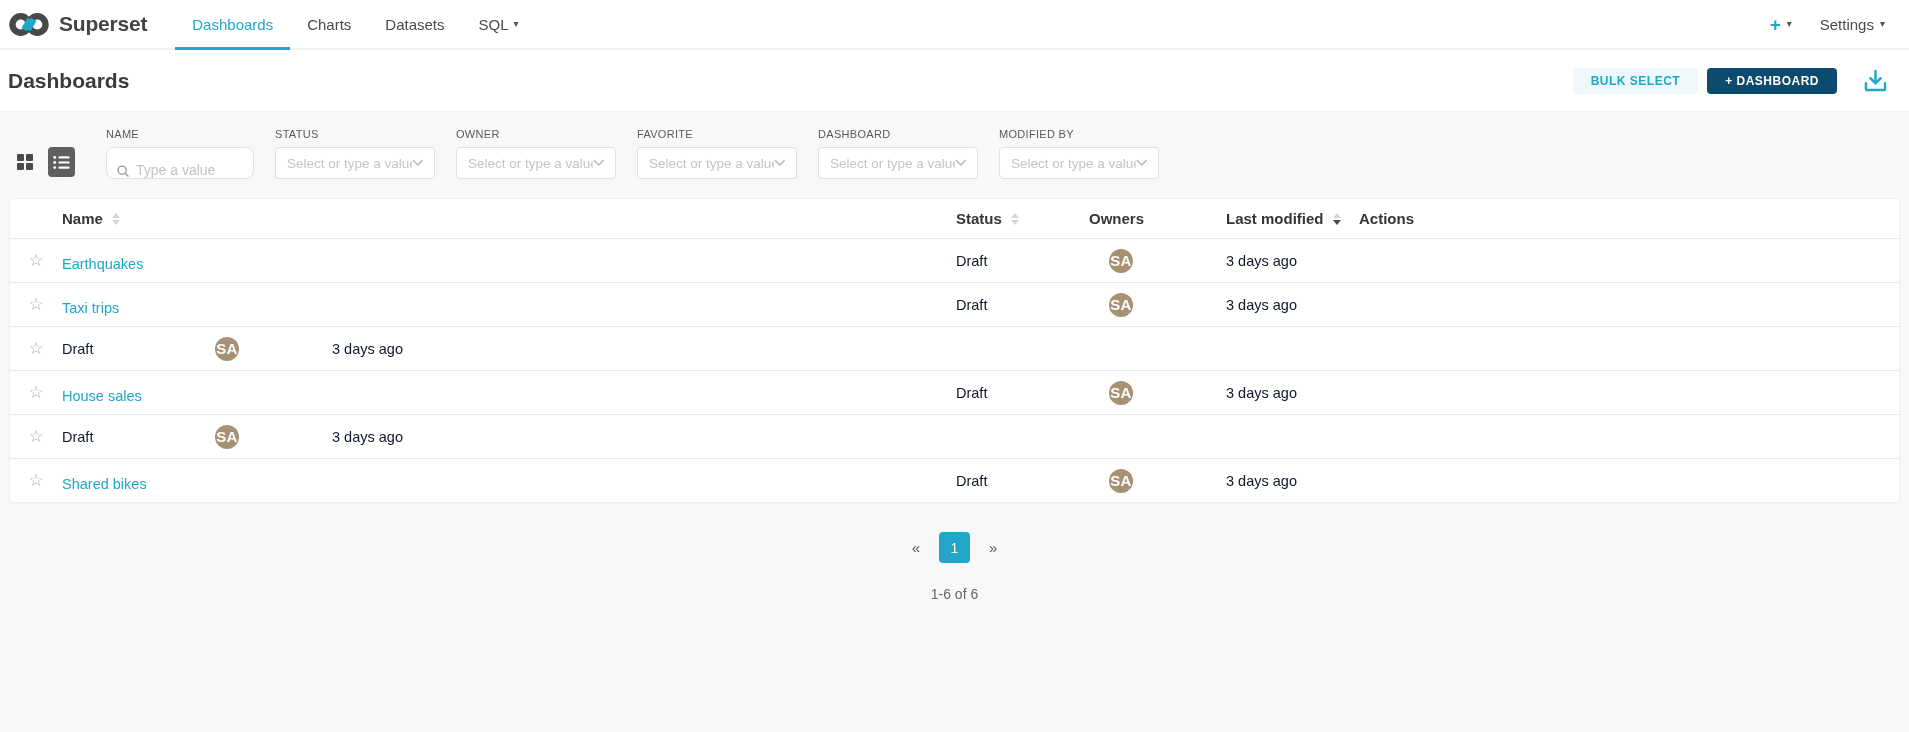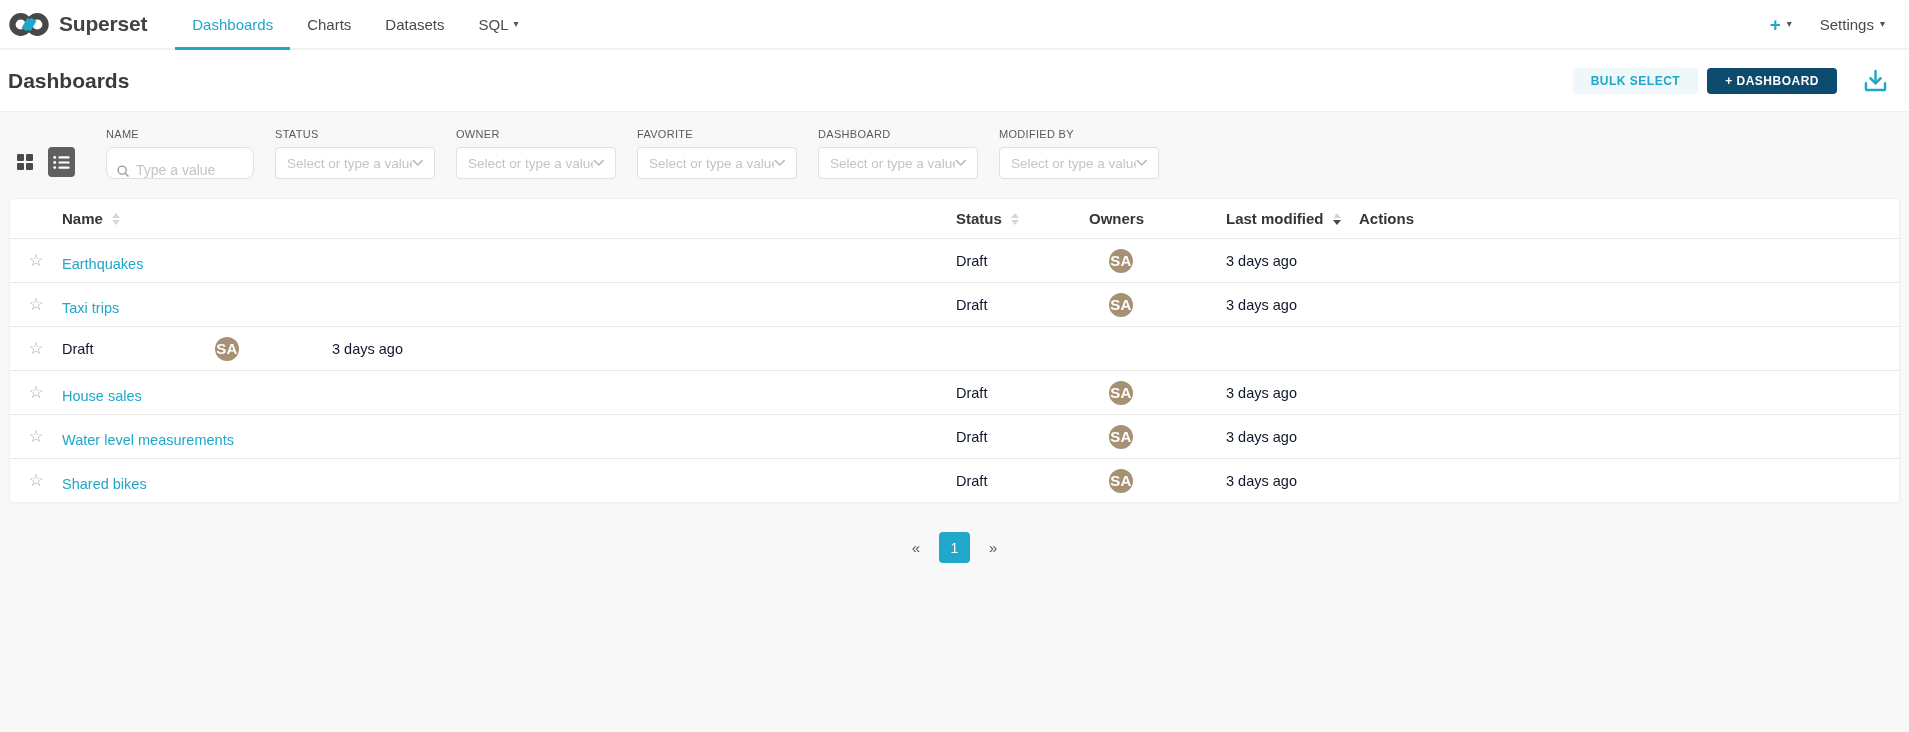--- a/index.html
+++ b/index.html
@@ -365,23 +365,20 @@
       <div class="cell col-modified">
           <span class="modified-text">3 days ago</span>
         </div>
       <div class="cell col-actions"></div>
     </div>
 
     <div class="trow">
       <div class="cell col-star">
           <span class="star-icon">☆</span>
         </div>
-      <div class="cell col-name">
-          <a class="dash-link">Water level measurements</a>
-        </div>
       <div class="cell col-status">
           <span class="status-text">Draft</span>
         </div>
       <div class="cell col-owners">
           <span class="avatar">SA</span>
         </div>
       <div class="cell col-modified">
           <span class="modified-text">3 days ago</span>
         </div>
       <div class="cell col-actions"></div>
@@ -405,14 +402,15 @@
         </div>
       <div class="cell col-actions"></div>
     </div>
   </section>
 
   <div class="pagination">
     <span class="page-arrow">«</span>
     <span class="page-current">1</span>
     <span class="page-arrow">»</span>
   </div>
+  <div class="row-summary">1-6 of 6</div>
 
 </main>
 
 </body></html>

